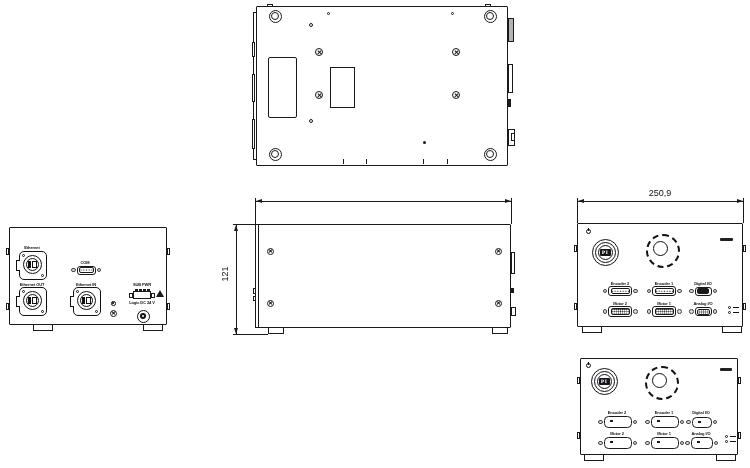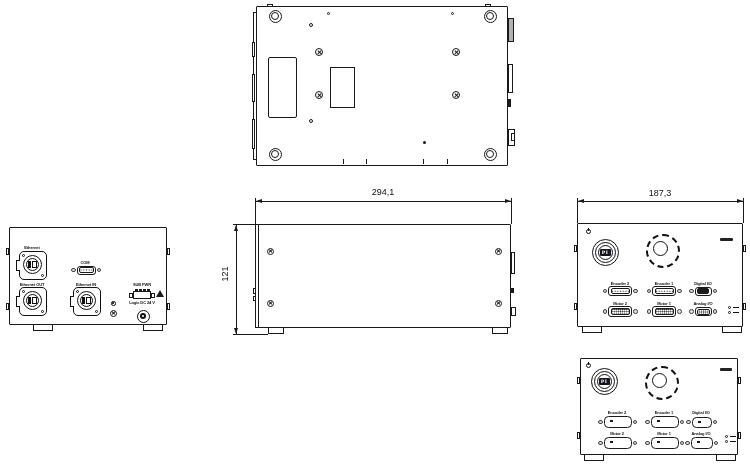--- a/index.html
+++ b/index.html
@@ -129,21 +129,20 @@
   <div class="a thin" style="left:80px;top:65px;width:25px;height:41px"></div>
 
   <i class="fill" style="left:93px;top:157px;width:1px;height:5px"></i>
   <i class="fill" style="left:116px;top:157px;width:1px;height:5px"></i>
   <i class="fill" style="left:173px;top:157px;width:1px;height:5px"></i>
   <i class="fill" style="left:197px;top:157px;width:1px;height:5px"></i>
 </section>
 
 <section class="v" style="left:220px;top:185px;width:300px;height:155px">
 
-  <span class="dim" style="left:80px;top:2px;width:166px">294,1</span>
   <i class="dl" style="left:35px;top:13px;width:0.9px;height:26px"></i>
   <i class="dl" style="left:290.5px;top:13px;width:0.9px;height:26px"></i>
   <i class="dl" style="left:35px;top:16px;width:256px;height:0.9px"></i>
   <i class="arl" style="left:35.5px;top:14.2px"></i>
   <i class="arr" style="left:284.5px;top:14.2px"></i>
 
   <span class="dim" style="left:-4px;top:84px;width:18px;transform:rotate(-90deg)">121</span>
   <i class="dl" style="left:13px;top:39px;width:22px;height:0.9px"></i>
   <i class="dl" style="left:13px;top:148.5px;width:35px;height:0.9px"></i>
   <i class="dl" style="left:16px;top:39px;width:0.9px;height:110px"></i>
@@ -233,21 +232,21 @@
   </div>
   <i class="tri" style="left:151px;top:69.5px"></i>
   <span class="lab" style="left:112px;top:80px;width:50px">Logic DC 24 V</span>
   <div class="jack" style="left:131.5px;top:89.5px">
       <i></i>
     </div>
 </section>
 
 <section class="v" style="left:572px;top:190px;width:178px;height:148px">
 
-  <span class="dim" style="left:5px;top:-2px;width:166px">187,3</span>
+  <span class="dim" style="left:5px;top:-2px;width:166px">250,9</span>
   <i class="dl" style="left:5px;top:8px;width:0.9px;height:25px"></i>
   <i class="dl" style="left:170.5px;top:8px;width:0.9px;height:25px"></i>
   <i class="dl" style="left:5px;top:11px;width:166px;height:0.9px"></i>
   <i class="arl" style="left:5.5px;top:9.2px"></i>
   <i class="arr" style="left:164.5px;top:9.2px"></i>
 
   <div class="a o" style="left:5px;top:33px;width:166px;height:104px"></div>
   <i class="foot" style="left:10px;top:136.5px;width:20px;height:6.5px"></i>
   <i class="foot" style="left:150px;top:136.5px;width:20px;height:6.5px"></i>
   <i class="bump" style="left:2px;top:55px;width:3px;height:7px"></i>

